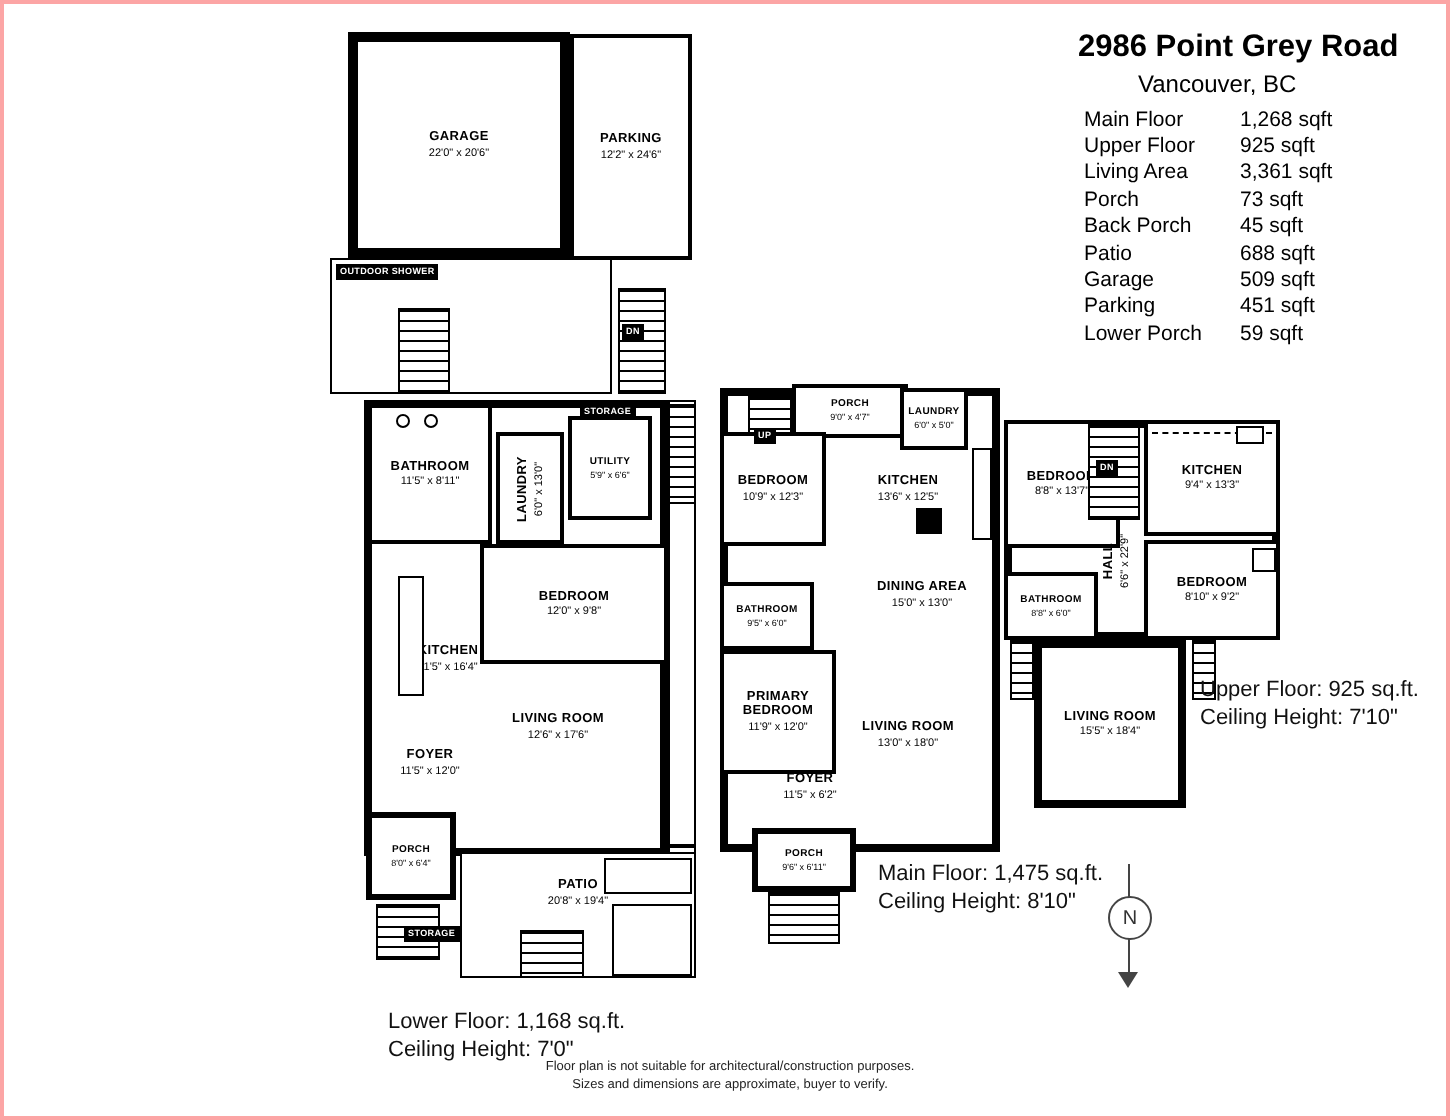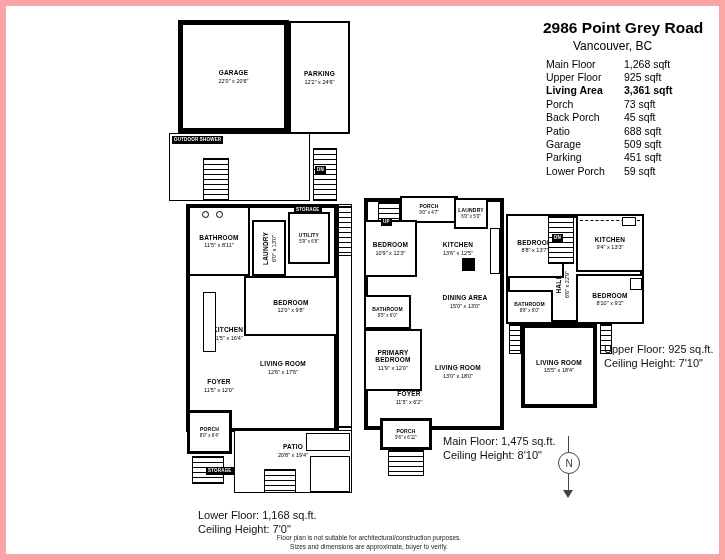--- a/index.html
+++ b/index.html
@@ -1,16 +1,16 @@
 <!DOCTYPE html>
 <html><head>
 <meta charset="utf-8">
 <style>
   html,body{margin:0;padding:0;background:#fff;}
-  .page{position:relative;width:725px;height:560px;background:#ffffff;border:6px solid #fca5a5;
+  .page{position:relative;width:725px;height:560px;background:#ffffff;border:2px solid #fca5a5;
         box-sizing:border-box;font-family:"Liberation Sans",sans-serif;overflow:hidden;}
   .box{position:absolute;box-sizing:border-box;background:#fff;}
   .nofill{background:transparent;}
   .w5{border:5px solid #000}.w4{border:4px solid #000}.w3{border:3px solid #000}
   .w2{border:2px solid #000}.w1{border:1px solid #000}
   .flexc{display:flex;flex-direction:column;align-items:center;justify-content:center;text-align:center;}
   .rname{font-weight:bold;font-size:6.5px;line-height:7.5px;letter-spacing:.2px;color:#000;display:block;}
   .rdims{font-size:5.5px;line-height:6.5px;color:#000;display:block;margin-top:1px;}
   .sm .rname{font-size:5px;line-height:6px;}
   .sm .rdims{font-size:4.5px;line-height:5.5px;}
@@ -22,21 +22,21 @@
   .rot{transform:rotate(-90deg);white-space:nowrap;text-align:center;}
   .fixture{position:absolute;box-sizing:border-box;border:1px solid #000;background:#fff;z-index:4;}
   .circle{border-radius:50%;}
   .blacksq{position:absolute;background:#000;z-index:4;}
   .caption{position:absolute;font-size:11px;line-height:14px;color:#111;white-space:nowrap;}
   .title{position:absolute;font-size:15.5px;font-weight:bold;color:#000;white-space:nowrap;}
   .subtitle{position:absolute;font-size:12px;color:#000;white-space:nowrap;}
   .table{position:absolute;left:540px;top:51px;width:170px;}
   .trow{display:flex;align-items:center;height:13.4px;font-size:10.5px;color:#000;}
   .trow .tlabel{width:78px;}
-  .trow.bold{font-weight:bold;}
+  .trow.bold{font-weight:normal;}
   .disclaimer{position:absolute;text-align:center;font-size:6.5px;line-height:8.5px;color:#222;}
   .compass-line{position:absolute;background:#444;}
   .compass-circle{position:absolute;border:1px solid #444;border-radius:50%;background:#fff;
                   display:flex;align-items:center;justify-content:center;font-size:10px;color:#333;z-index:3;}
   .arrow-down{position:absolute;width:0;height:0;border-left:5px solid transparent;
               border-right:5px solid transparent;border-top:8px solid #444;}
   .dashed-top{position:absolute;border-top:1px dashed #000;height:0;}
 </style>
 </head>
 <body>

